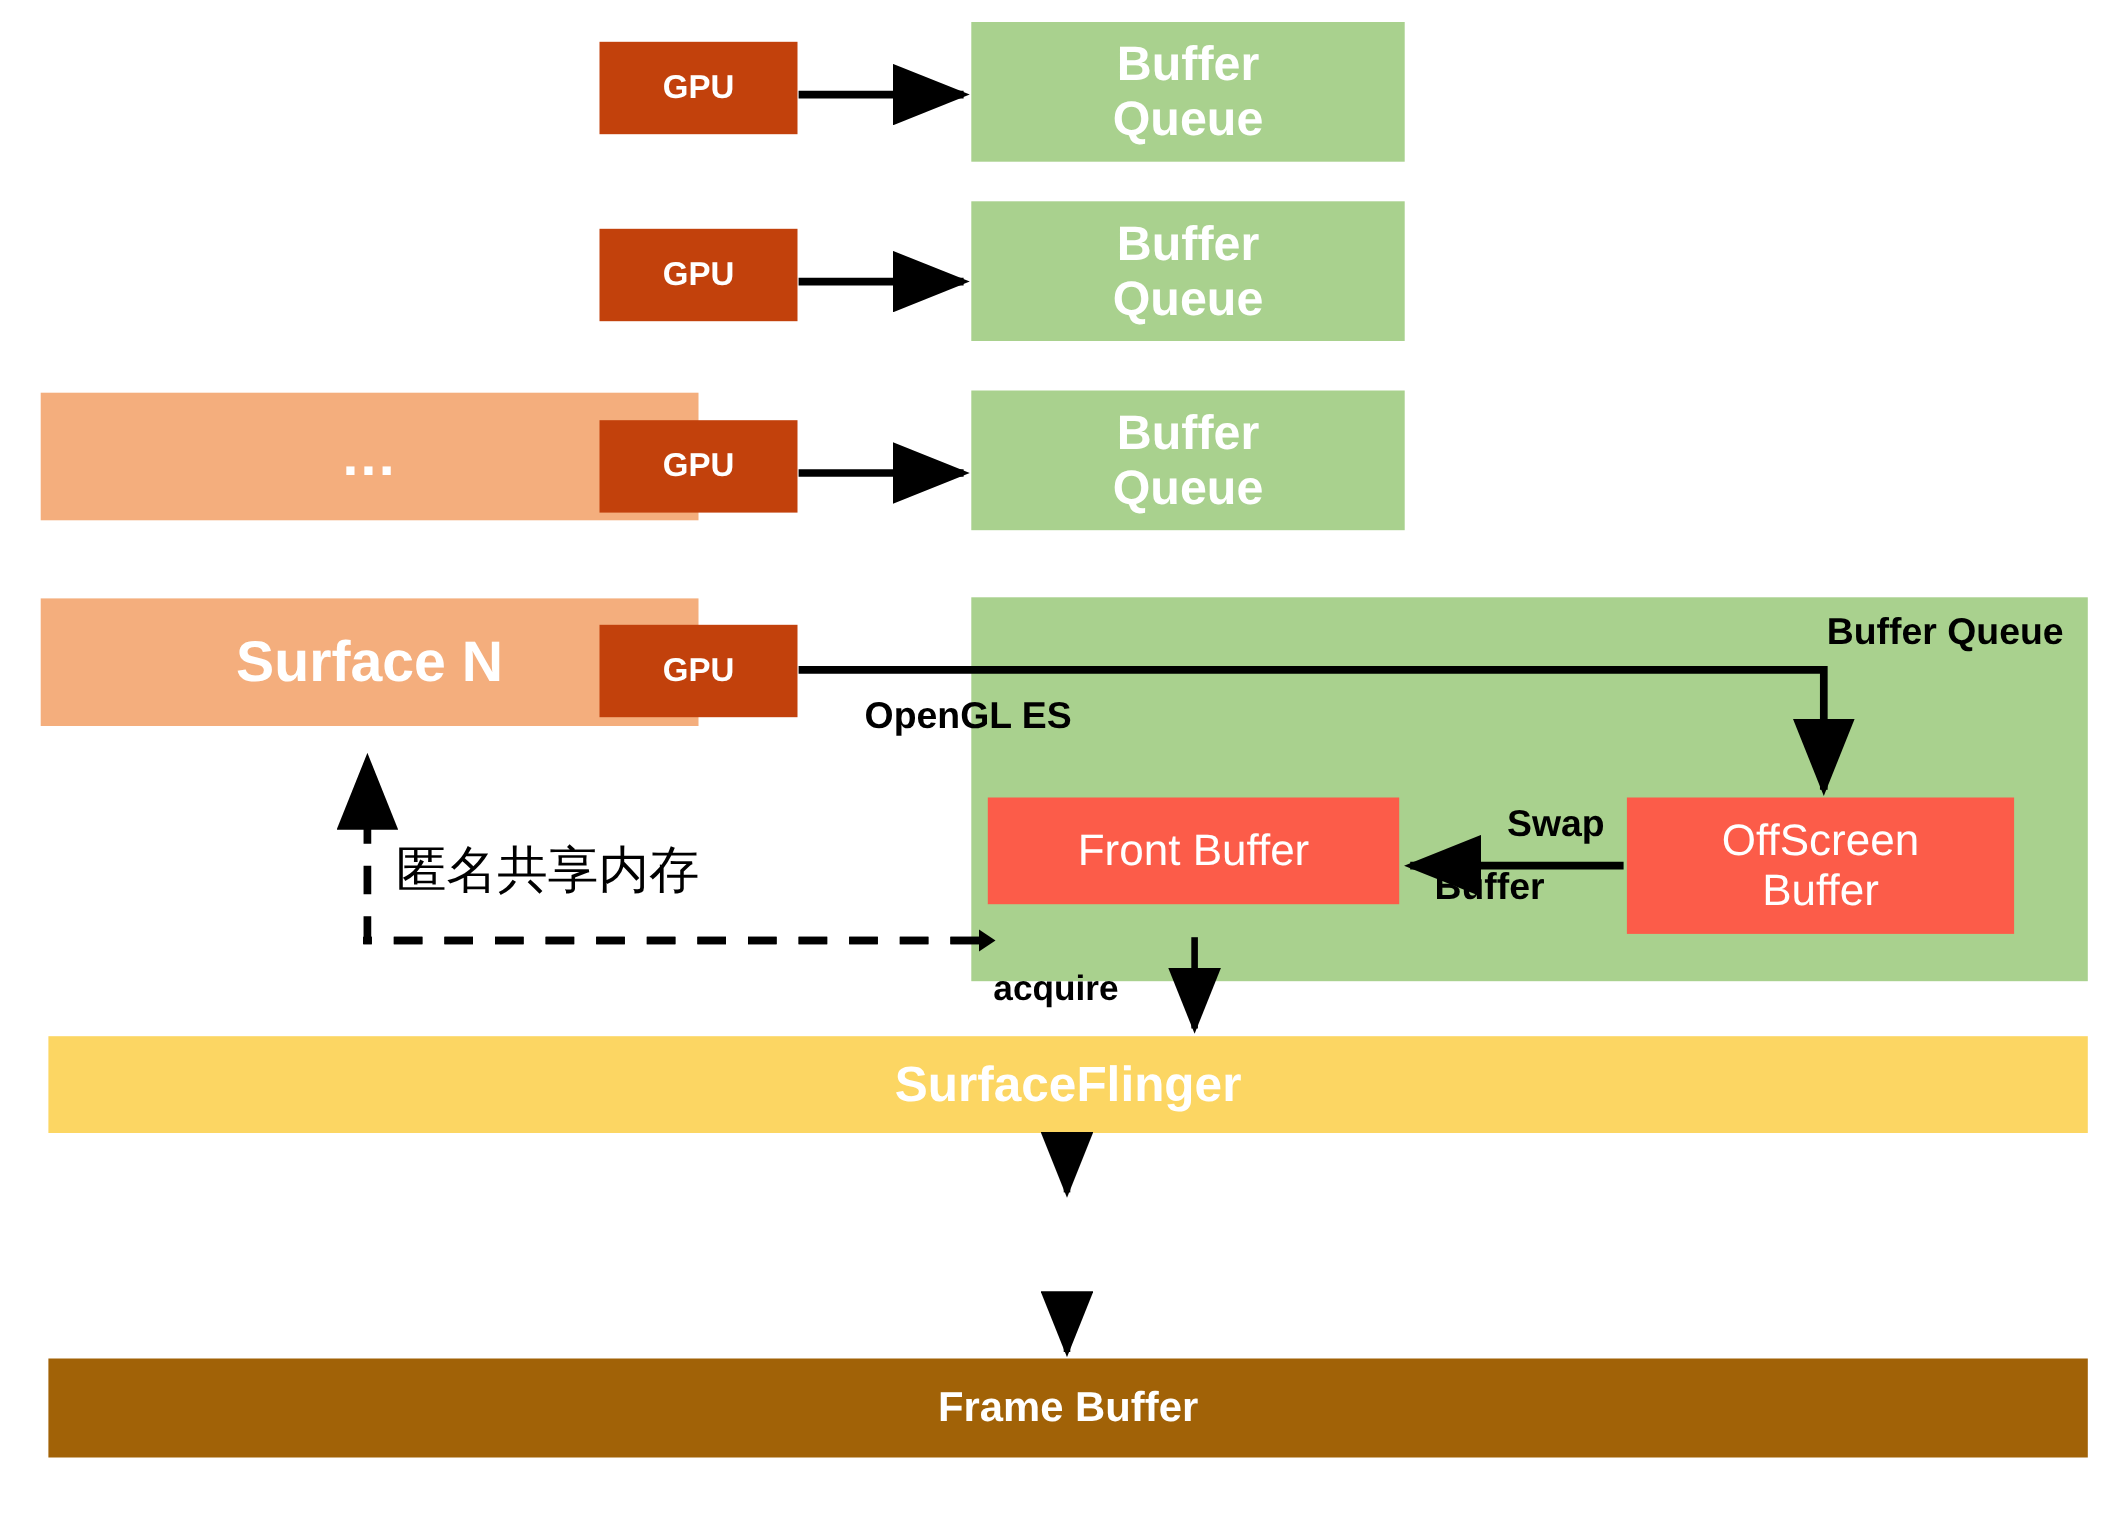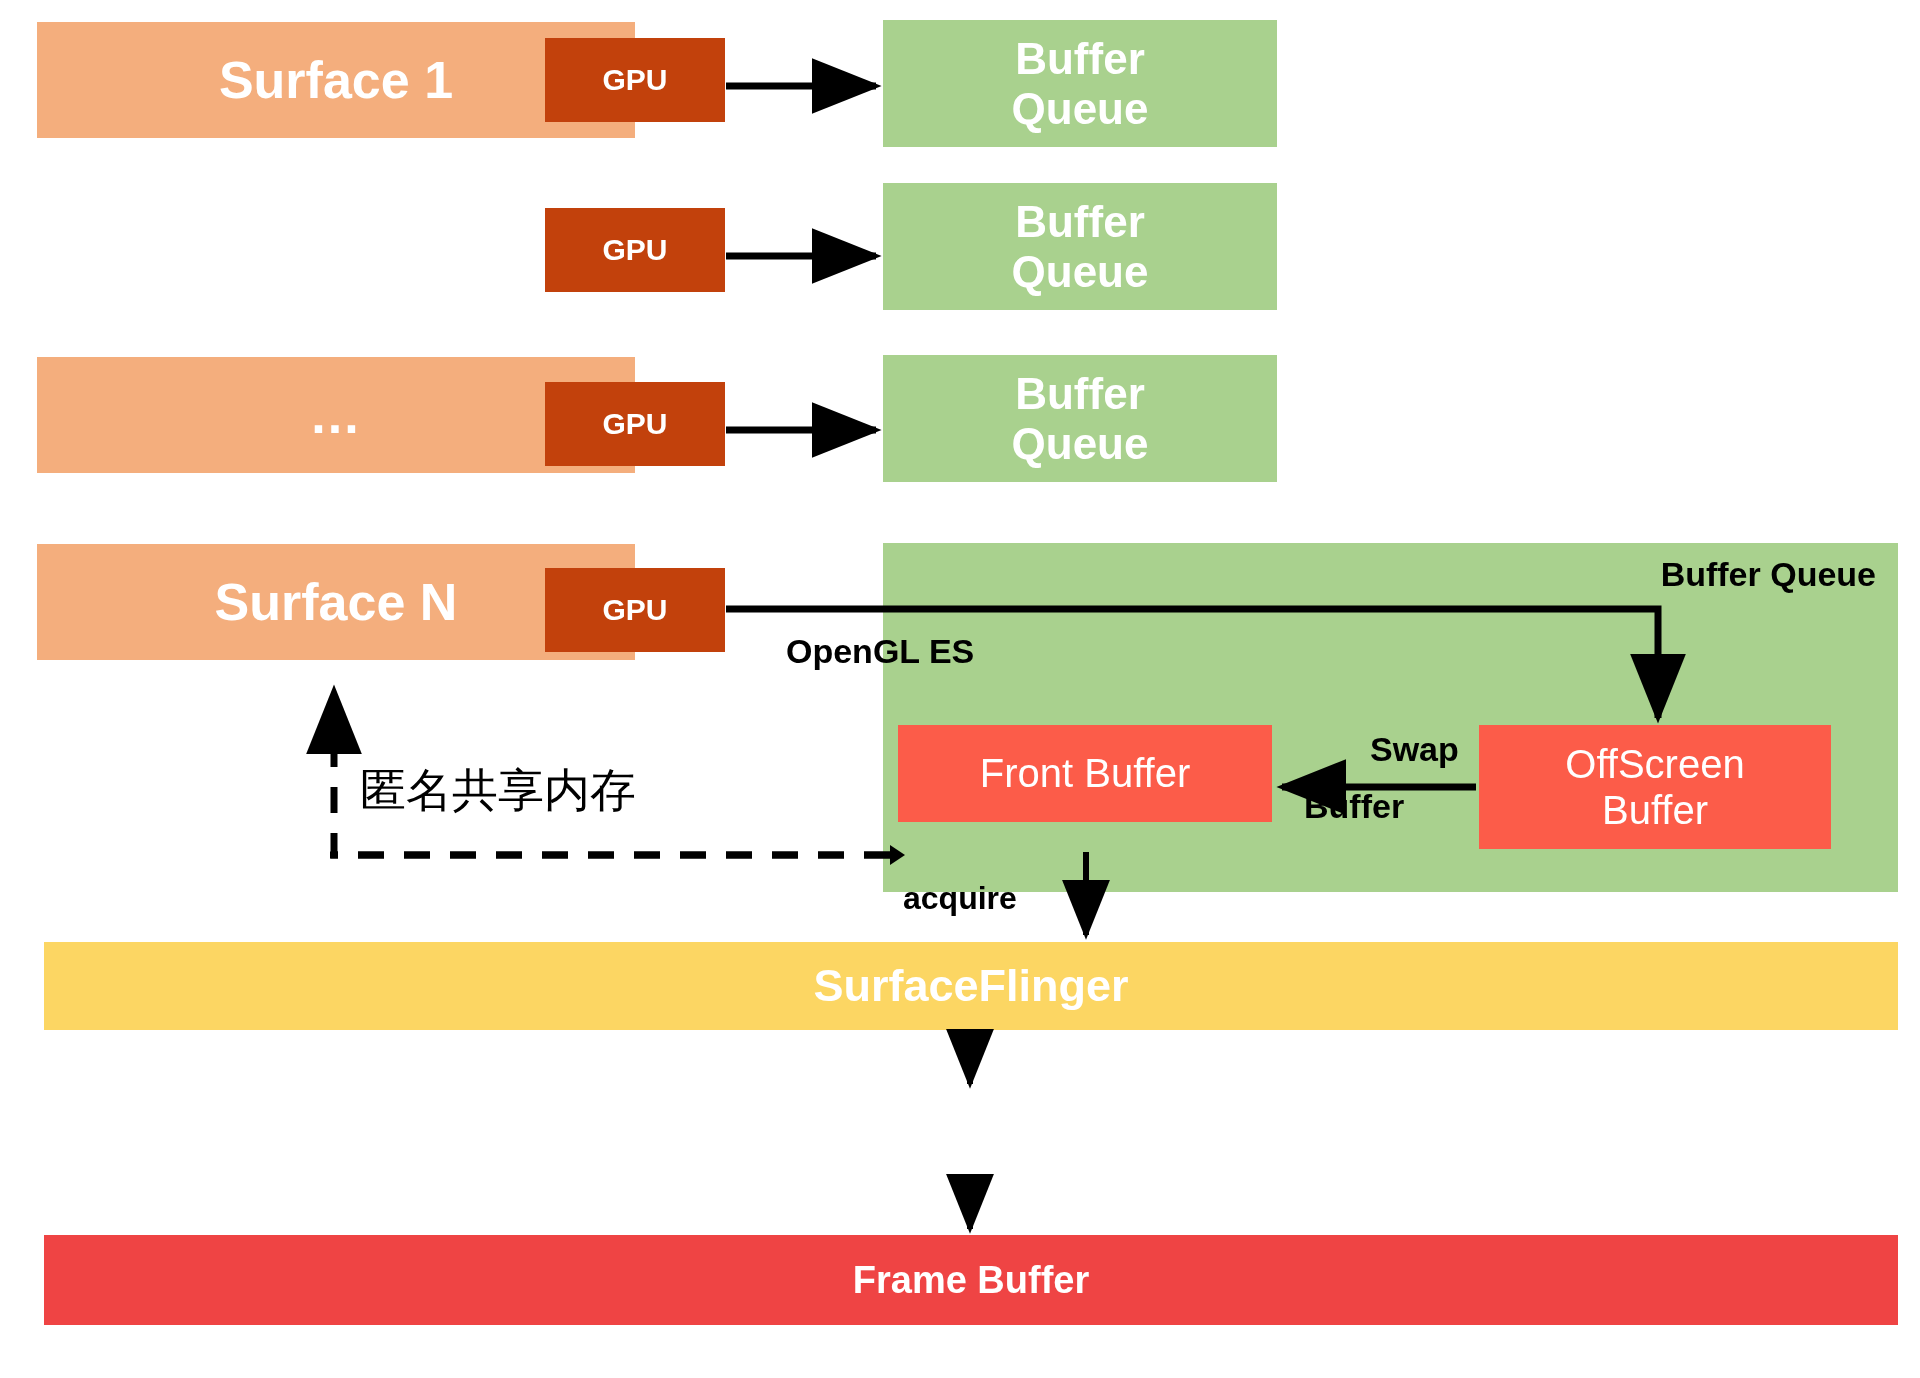--- a/index.html
+++ b/index.html
@@ -96,21 +96,21 @@
   
   .bar {
     left: 44px;
     width: 1854px;
     color: #ffffff;
     font-weight: bold;
     z-index: 2;
   }
   #surfaceflinger-bar { top: 942px; height: 88px; background: #FCD663; font-size: 45px; }
   #hwcomposer-bar     { top: 1090px; height: 90px; background: #5B9BD5; font-size: 45px; }
-  #framebuffer-bar    { top: 1235px; height: 90px; background: #ef4444; font-size: 38px; }
+  #framebuffer-bar    { top: 1235px; height: 90px; background: #a16207; font-size: 38px; }
 
   
   .lbl {
     position: absolute;
     color: #000000;
     font-weight: bold;
     white-space: nowrap;
     z-index: 6;
   }
   #label-opengl-es { left: 786px; top: 632px; font-size: 34px; }
@@ -122,23 +122,20 @@
     font-family: "DejaVu Sans", sans-serif; color: #000;
   }
   
   #wires { position: absolute; left: 0; top: 0; width: 1920px; height: 1378px; z-index: 5; }
 </style>
 </head>
 <body>
 
 <div id="stage">
 
-  <div class="box surface" style="top:22px">
-    <span>Surface 1</span>
-  </div>
   <div class="box gpu" style="top:38px">
     <span>GPU</span>
   </div>
   <div class="box bq-small" style="top:20px">
     <span>Buffer</span>
     <span>Queue</span>
   </div>
 
   <div class="box gpu" style="top:208px">
     <span>GPU</span>

